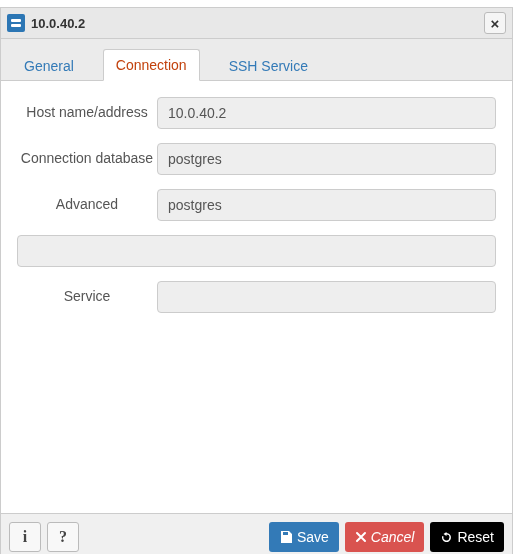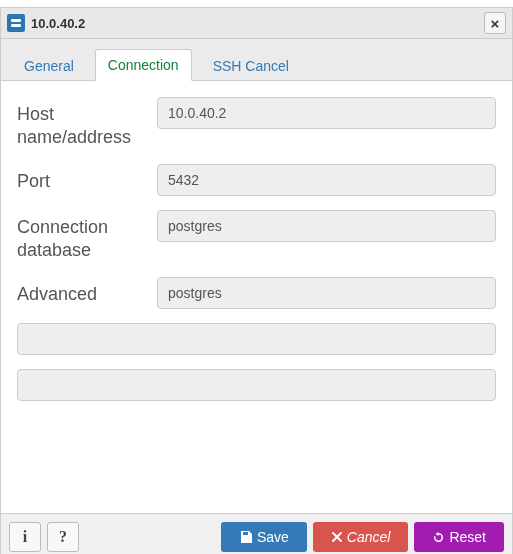--- a/index.html
+++ b/index.html
@@ -57,56 +57,57 @@
       color: #333;
       cursor: pointer;
       line-height: 1;
     }
     .tabbar {
       display: flex;
       align-items: flex-end;
       background: #ebebeb;
       border-bottom: 1px solid #ccc;
       padding: 10px 10px 0 10px;
-      gap: 8px;
+      gap: 16px;
     }
     .tab {
       padding: 7px 12px;
       color: #337ab7;
       cursor: pointer;
       border: 1px solid transparent;
       border-bottom: none;
       border-top-left-radius: 3px;
       border-top-right-radius: 3px;
       font-size: 14px;
       margin-bottom: -1px;
     }
     .tab.active {
       background: #fff;
-      color: #15803d;
+      color: #c2410c;
       border-color: #ccc;
       border-bottom: 1px solid #fff;
     }
     .content {
       flex: 1;
       padding: 16px 16px 10px 16px;
       overflow: auto;
       background: #fff;
     }
     .form-row {
       display: flex;
       align-items: flex-start;
       margin-bottom: 14px;
     }
     .form-label {
       width: 140px;
       color: #555;
       padding-top: 6px;
-      font-size: 18px;
+      font-size: 14px;
       line-height: 1.3;
+      text-align: center;
     }
     .form-control {
       flex: 1;
       height: 32px;
       border: 1px solid #ccc;
       border-radius: 4px;
       padding: 6px 10px;
       font-size: 14px;
       color: #555;
       background: #eee;
@@ -135,28 +136,28 @@
       font-size: 16px;
       cursor: pointer;
     }
     .btn {
       height: 30px;
       border-radius: 3px;
       color: #fff;
       display: flex;
       align-items: center;
       gap: 4px;
-      padding: 0 18px;
+      padding: 0 10px;
       border: none;
       cursor: pointer;
       font-size: 14px;
     }
     .btn-save  { background: #337ab7; }
     .btn-cancel{ background: #d9534f; font-style: italic; }
-    .btn-reset { background: #a21caf; }
+    .btn-reset { background: #000000; }
     .btn svg { display: block; }
   </style>
 </head>
 <body>
 
 <div class="dialog">
 
   <div class="titlebar">
     <span class="title-icon">
       <svg width="12" height="12" viewBox="0 0 12 12">
@@ -164,50 +165,47 @@
           <rect x="1" y="7" width="10" height="3" rx="1" fill="#fff"></rect>
         </svg>
     </span>
     <span class="title-text">10.0.40.2</span>
     <span class="close-btn">×</span>
   </div>
 
   <div class="tabbar">
     <div class="tab">General</div>
     <div class="tab active">Connection</div>
-    <div class="tab">SSH Cancel</div>
+    <div class="tab">SSH Service</div>
   </div>
 
   <div class="content">
 
     <div class="form-row">
       <div class="form-label">Host name/address</div>
       <input class="form-control" value="10.0.40.2" style="">
     </div>
 
-    <div class="form-row">
-      <div class="form-label">Port</div>
-      <input class="form-control" value="5432" style="">
-    </div>
 
     <div class="form-row">
       <div class="form-label">Connection database</div>
       <input class="form-control" value="postgres" style="">
     </div>
 
     <div class="form-row">
       <div class="form-label">Advanced</div>
       <input class="form-control" value="postgres" style="">
     </div>
 
     <div class="form-row">
       <input class="form-control" value="" style="">
     </div>
 
     <div class="form-row">
+      <div class="form-label">Service</div>
       <input class="form-control" value="" style="">
     </div>
 
   </div>
 
   <div class="footer">
     <div class="icon-btn">i</div>
     <div class="icon-btn">?</div>
     <div class="spacer"></div>
     <button class="btn btn-save">

